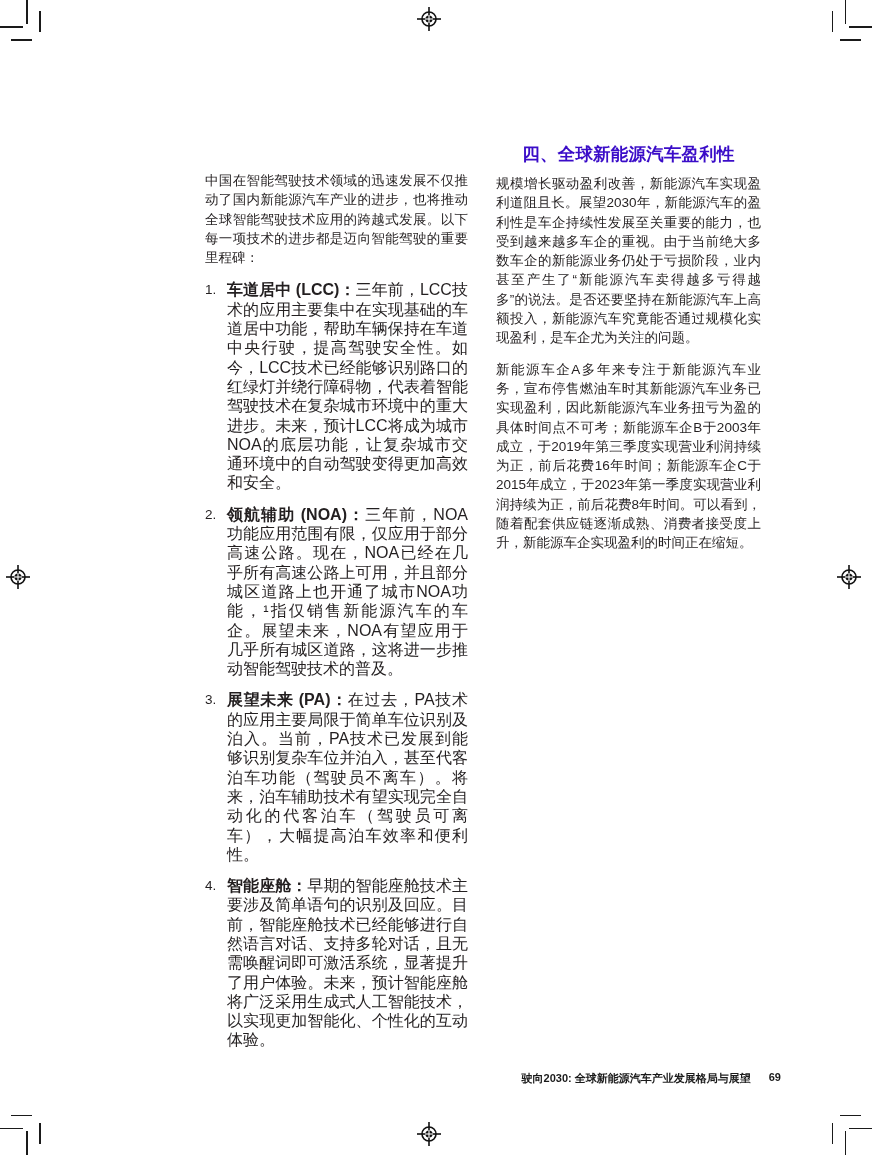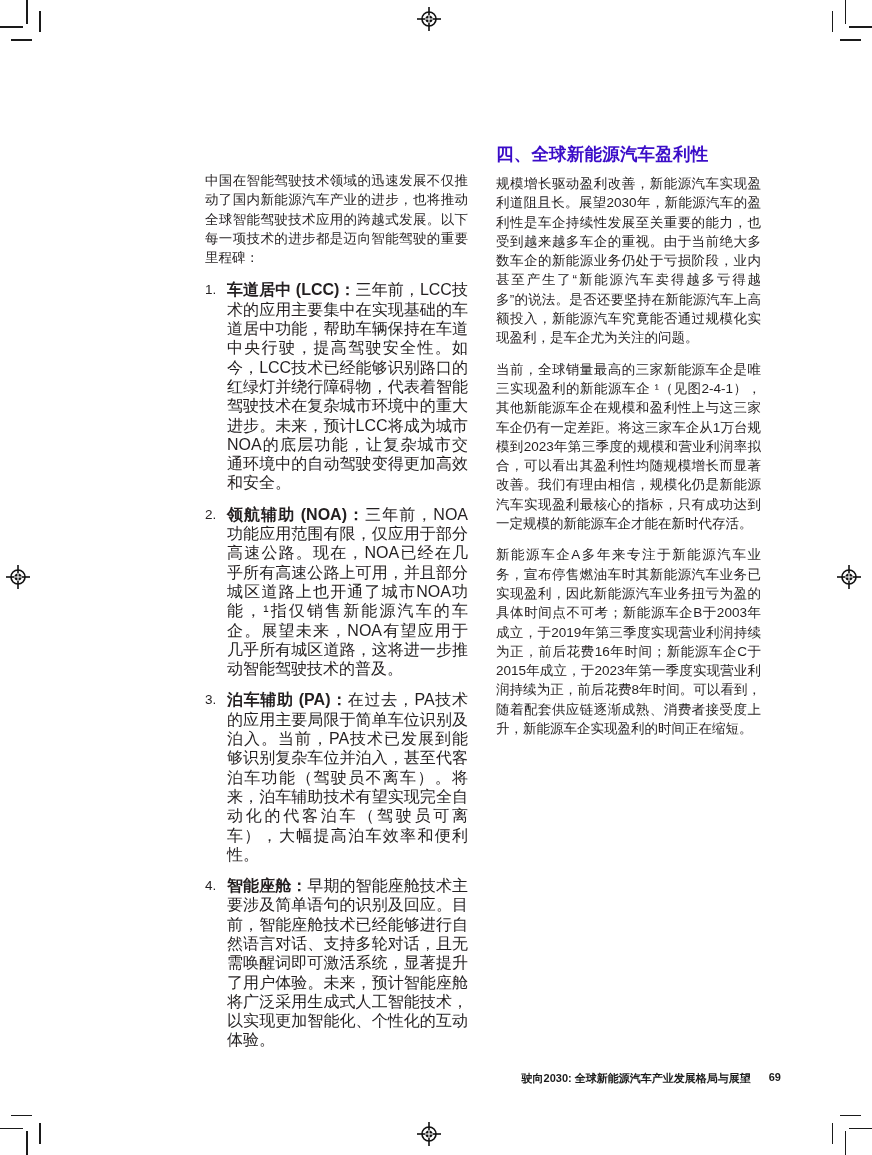--- a/index.html
+++ b/index.html
@@ -125,32 +125,31 @@
     <div class="li">
       <span class="num">1.</span>
       <span class="body"><span class="term">车道居中 (LCC)：</span><span>三年前，LCC技术的应用主要集中在实现基础的车道居中功能，帮助车辆保持在车道中央行驶，提高驾驶安全性。如今，LCC技术已经能够识别路口的红绿灯并绕行障碍物，代表着智能驾驶技术在复杂城市环境中的重大进步。未来，预计LCC将成为城市NOA的底层功能，让复杂城市交通环境中的自动驾驶变得更加高效和安全。</span></span>
     </div>
     <div class="li">
       <span class="num">2.</span>
       <span class="body"><span class="term">领航辅助 (NOA)：</span><span>三年前，NOA功能应用范围有限，仅应用于部分高速公路。现在，NOA已经在几乎所有高速公路上可用，并且部分城区道路上也开通了城市NOA功能，¹指仅销售新能源汽车的车企。展望未来，NOA有望应用于几乎所有城区道路，这将进一步推动智能驾驶技术的普及。</span></span>
     </div>
     <div class="li">
       <span class="num">3.</span>
-      <span class="body"><span class="term">泊车辅助 (PA)：</span><span>在过去，PA技术的应用主要局限于简单车位识别及泊入。当前，PA技术已发展到能够识别复杂车位并泊入，甚至代客泊车功能（驾驶员不离车）。将来，泊车辅助技术有望实现完全自动化的代客泊车（驾驶员可离车），大幅提高泊车效率和便利性。</span></span>
+      <span class="body"><span class="term">展望未来 (PA)：</span><span>在过去，PA技术的应用主要局限于简单车位识别及泊入。当前，PA技术已发展到能够识别复杂车位并泊入，甚至代客泊车功能（驾驶员不离车）。将来，泊车辅助技术有望实现完全自动化的代客泊车（驾驶员可离车），大幅提高泊车效率和便利性。</span></span>
     </div>
     <div class="li">
       <span class="num">4.</span>
       <span class="body"><span class="term">智能座舱：</span><span>早期的智能座舱技术主要涉及简单语句的识别及回应。目前，智能座舱技术已经能够进行自然语言对话、支持多轮对话，且无需唤醒词即可激活系统，显著提升了用户体验。未来，预计智能座舱将广泛采用生成式人工智能技术，以实现更加智能化、个性化的互动体验。</span></span>
     </div>
   </div>
 
   <div class="col-right">
-    <h2 class="section-heading" style="color: rgb(58, 12, 200);">四、全球新能源汽车盈利性</h2>
+    <h2 class="section-heading" style="color: rgb(58, 12, 200); text-align: center;">四、全球新能源汽车盈利性</h2>
     <p>规模增长驱动盈利改善，新能源汽车实现盈利道阻且长。展望2030年，新能源汽车的盈利性是车企持续性发展至关重要的能力，也受到越来越多车企的重视。由于当前绝大多数车企的新能源业务仍处于亏损阶段，业内甚至产生了“新能源汽车卖得越多亏得越多”的说法。是否还要坚持在新能源汽车上高额投入，新能源汽车究竟能否通过规模化实现盈利，是车企尤为关注的问题。</p>
-    <p>当前，全球销量最高的三家新能源车企是唯三实现盈利的新能源车企 ¹（见图2-4-1），其他新能源车企在规模和盈利性上与这三家车企仍有一定差距。将这三家车企从1万台规模到2023年第三季度的规模和营业利润率拟合，可以看出其盈利性均随规模增长而显著改善。我们有理由相信，规模化仍是新能源汽车实现盈利最核心的指标，只有成功达到一定规模的新能源车企才能在新时代存活。</p>
     <p>新能源车企A多年来专注于新能源汽车业务，宣布停售燃油车时其新能源汽车业务已实现盈利，因此新能源汽车业务扭亏为盈的具体时间点不可考；新能源车企B于2003年成立，于2019年第三季度实现营业利润持续为正，前后花费16年时间；新能源车企C于2015年成立，于2023年第一季度实现营业利润持续为正，前后花费8年时间。可以看到，随着配套供应链逐渐成熟、消费者接受度上升，新能源车企实现盈利的时间正在缩短。</p>
   </div>
 
 
   <div class="footer">
     <span>驶向2030: 全球新能源汽车产业发展格局与展望</span>
     <span>69</span>
   </div>
 
 </div>

